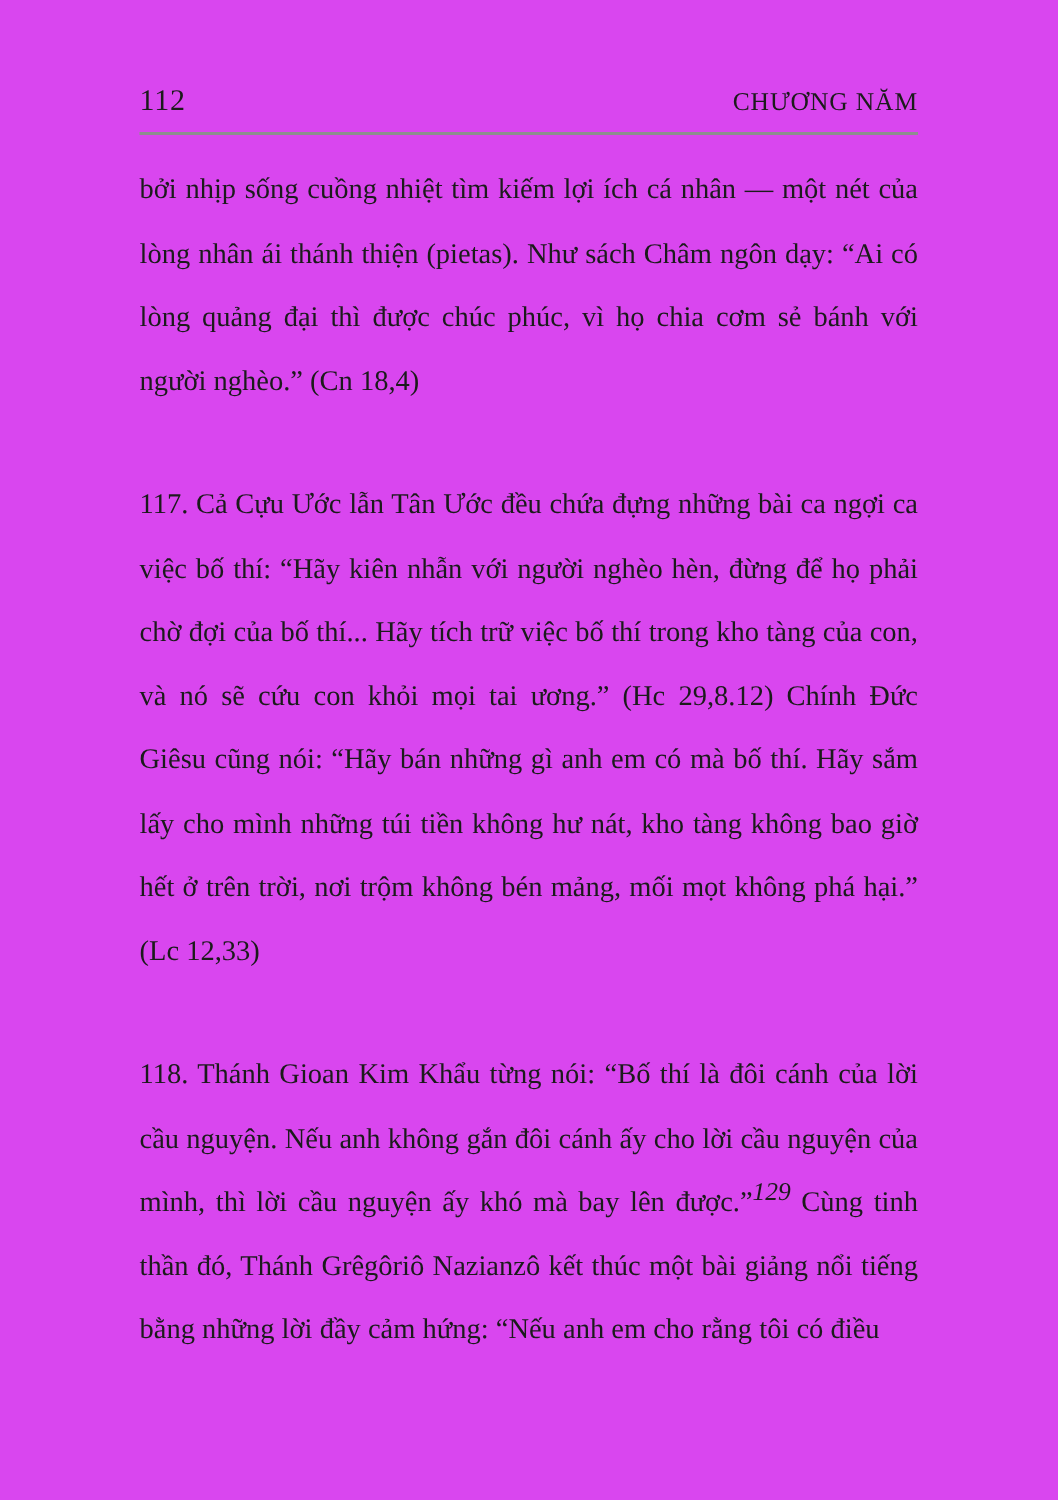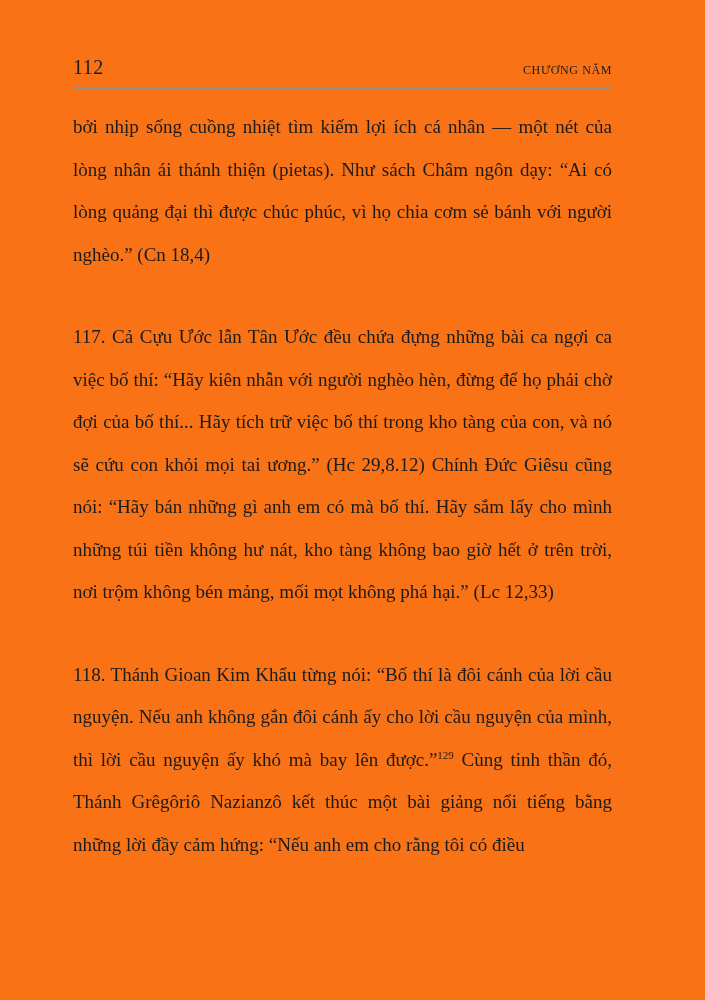--- a/index.html
+++ b/index.html
@@ -4,38 +4,38 @@
 <style>
   html, body {
     margin: 0;
     padding: 0;
     background: #ffffff;
   }
   .page {
     position: relative;
     width: 705px;
     height: 1000px;
-    background: #f97316;
+    background: #d946ef;
     box-sizing: border-box;
-    padding: 56px 93px 0 73px;
+    padding: 56px 93px 0 93px;
     font-family: "Liberation Serif", "DejaVu Serif", serif;
     color: #1b1b1b;
     overflow: hidden;
   }
   .running-header {
     display: flex;
     justify-content: space-between;
     align-items: baseline;
   }
   .page-number {
     font-size: 20px;
     letter-spacing: 0.5px;
   }
   .chapter-title {
-    font-size: 12px;
+    font-size: 17px;
     letter-spacing: 0.6px;
   }
   .header-rule {
     margin-top: 9px;
     border: none;
     border-top: 2px solid #8e8e8e;
     height: 0;
   }
   .body-text {
     margin-top: 16px;
@@ -44,24 +44,25 @@
     margin: 0 0 40px 0;
     font-size: 19px;
     line-height: 42.5px;
     text-align: justify;
     text-justify: inter-word;
   }
   .body-text p:last-child {
     margin-bottom: 0;
   }
   .fnref {
-    font-size: 11px;
+    font-size: 17px;
     line-height: 0;
     vertical-align: super;
     letter-spacing: 0;
+    font-style: italic;
   }
 </style>
 </head>
 <body>
 
 <div class="page">
   <div class="running-header">
     <span class="page-number">112</span>
     <span class="chapter-title">CHƯƠNG NĂM</span>
   </div>

